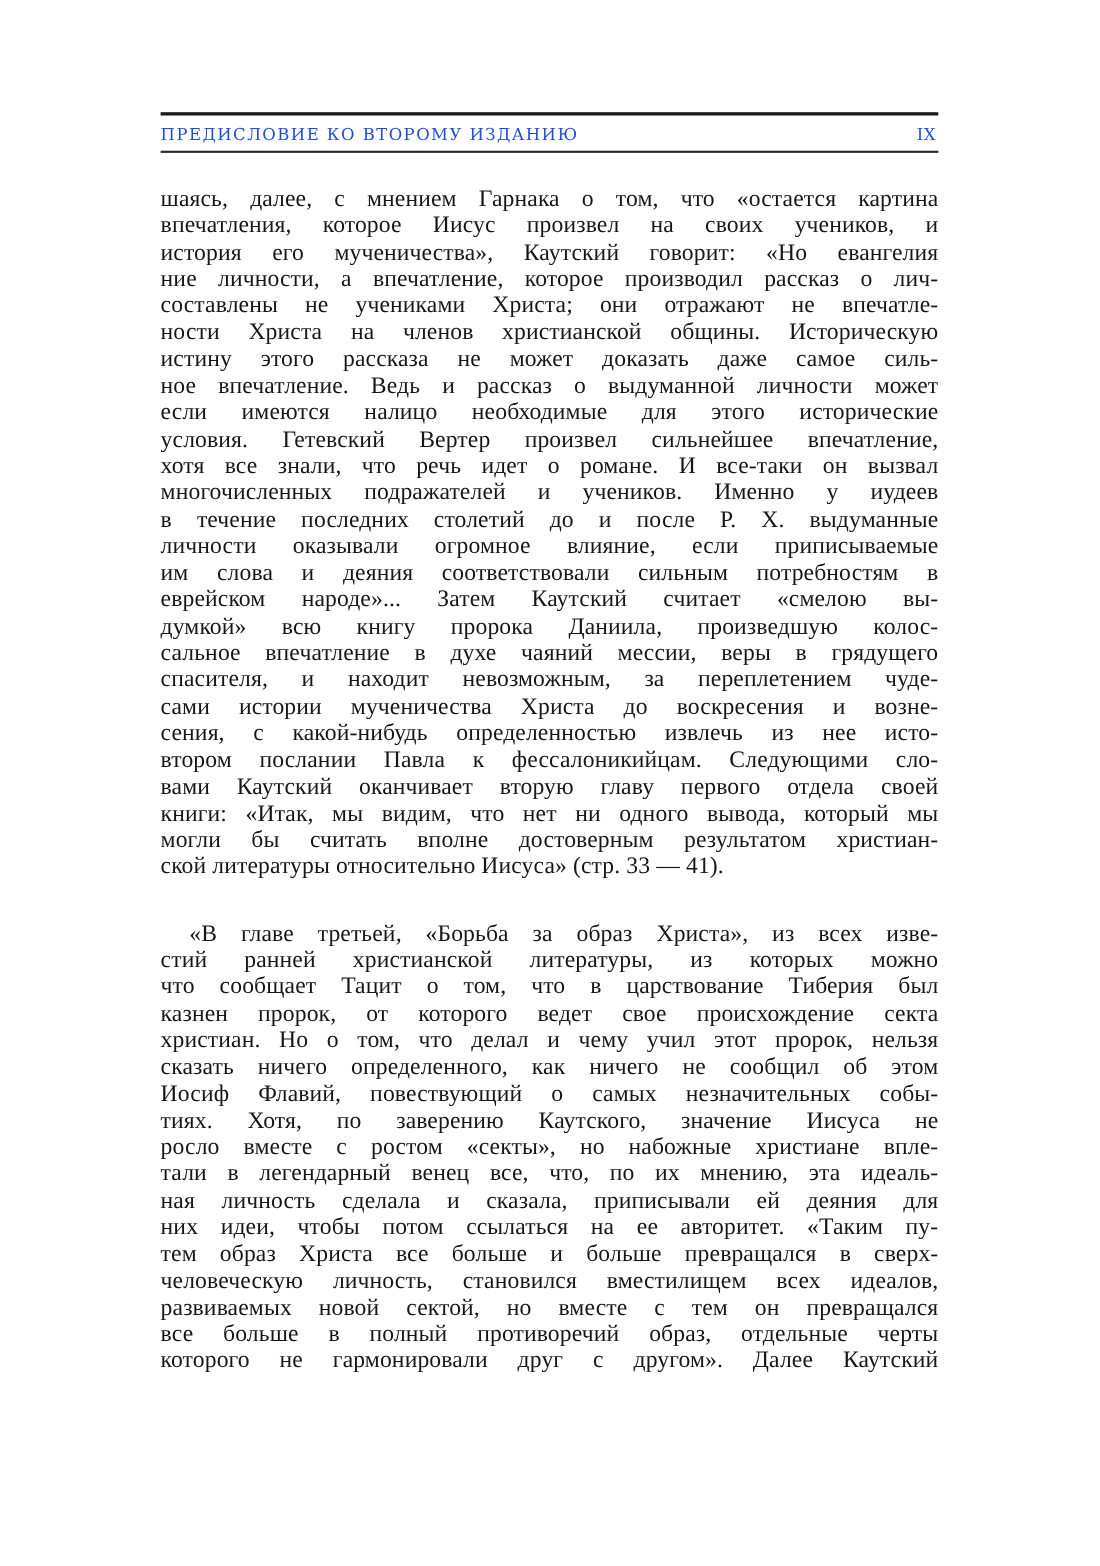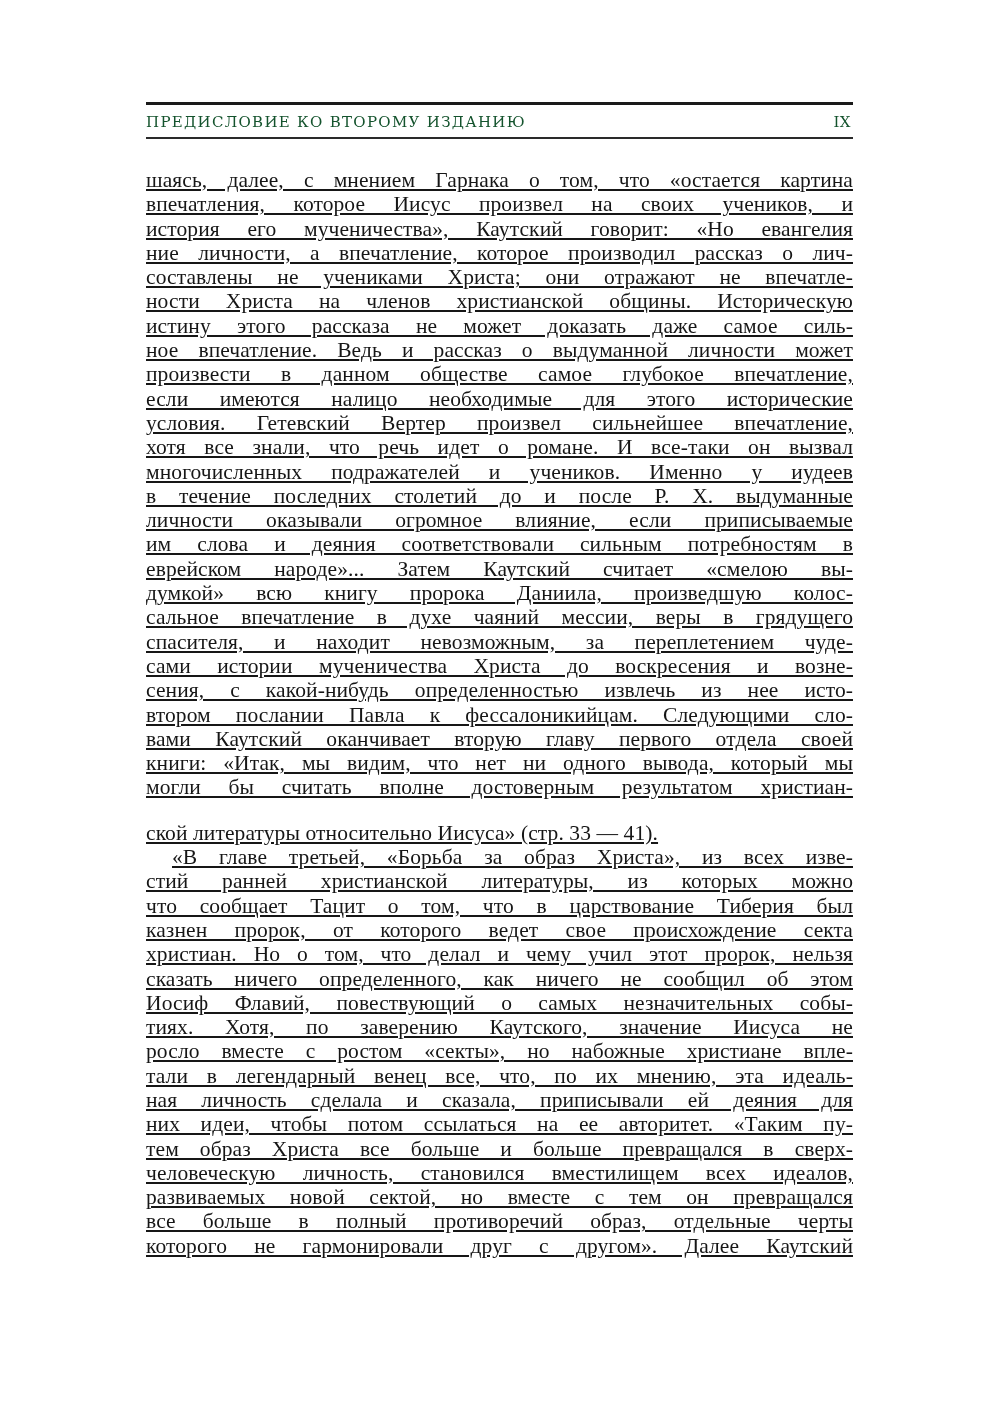--- a/index.html
+++ b/index.html
@@ -34,59 +34,58 @@
     left: 0;
     top: 110px;
     width: 707px;
     height: 24px;
     display: flex;
     justify-content: space-between;
     align-items: center;
     font-family: "DejaVu Serif", "Liberation Serif", serif;
     font-size: 15px;
     letter-spacing: 1.3px;
-    color: #14532d;
+    color: #1d4ed8;
   }
   .running-head .folio {
     letter-spacing: 0.5px;
     padding-right: 2px;
   }
   .rule-bottom {
     position: absolute;
     left: 0;
     top: 137px;
     width: 707px;
     height: 1.5px;
     background: #2a2a2a;
   }
   .body-text {
     position: absolute;
     left: 0;
     top: 168px;
     width: 707px;
-    text-decoration: underline;
   }
   .line {
     display: block;
     height: 24.3px;
     line-height: 24.3px;
     font-family: "Liberation Serif", "DejaVu Serif", serif;
     font-size: 21.5px;
     text-align: justify;
     text-align-last: justify;
     white-space: nowrap;
     overflow: visible;
     letter-spacing: 0.1px;
   }
   .line.last {
     text-align-last: left;
-    margin-top: 21px;
   }
   .line.indent {
     padding-left: 26px;
+    margin-top: 36px;
   }
 </style>
 </head>
 <body>
 
 <div class="page">
   <div class="rule-top"></div>
   <div class="running-head">
     <span>ПРЕДИСЛОВИЕ КО ВТОРОМУ ИЗДАНИЮ</span>
     <span class="folio">IX</span>
@@ -96,21 +95,20 @@
   <div class="body-text" id="body-text">
       <div>
         <span class="line">шаясь, далее, с мнением Гарнака о том, что «остается картина</span>
         <span class="line">впечатления, которое Иисус произвел на своих учеников, и</span>
         <span class="line">история его мученичества», Каутский говорит: «Но евангелия</span>
         <span class="line">ние личности, а впечатление, которое производил рассказ о лич-</span>
         <span class="line">составлены не учениками Христа; они отражают не впечатле-</span>
         <span class="line">ности Христа на членов христианской общины. Историческую</span>
         <span class="line">истину этого рассказа не может доказать даже самое силь-</span>
         <span class="line">ное впечатление. Ведь и рассказ о выдуманной личности может</span>
-        <span class="line">произвести в данном обществе самое глубокое впечатление,</span>
         <span class="line">если имеются налицо необходимые для этого исторические</span>
         <span class="line">условия. Гетевский Вертер произвел сильнейшее впечатление,</span>
         <span class="line">хотя все знали, что речь идет о романе. И все-таки он вызвал</span>
         <span class="line">многочисленных подражателей и учеников. Именно у иудеев</span>
         <span class="line">в течение последних столетий до и после Р. Х. выдуманные</span>
         <span class="line">личности оказывали огромное влияние, если приписываемые</span>
         <span class="line">им слова и деяния соответствовали сильным потребностям в</span>
         <span class="line">еврейском народе»... Затем Каутский считает «смелою вы-</span>
         <span class="line">думкой» всю книгу пророка Даниила, произведшую колос-</span>
         <span class="line">сальное впечатление в духе чаяний мессии, веры в грядущего</span>

